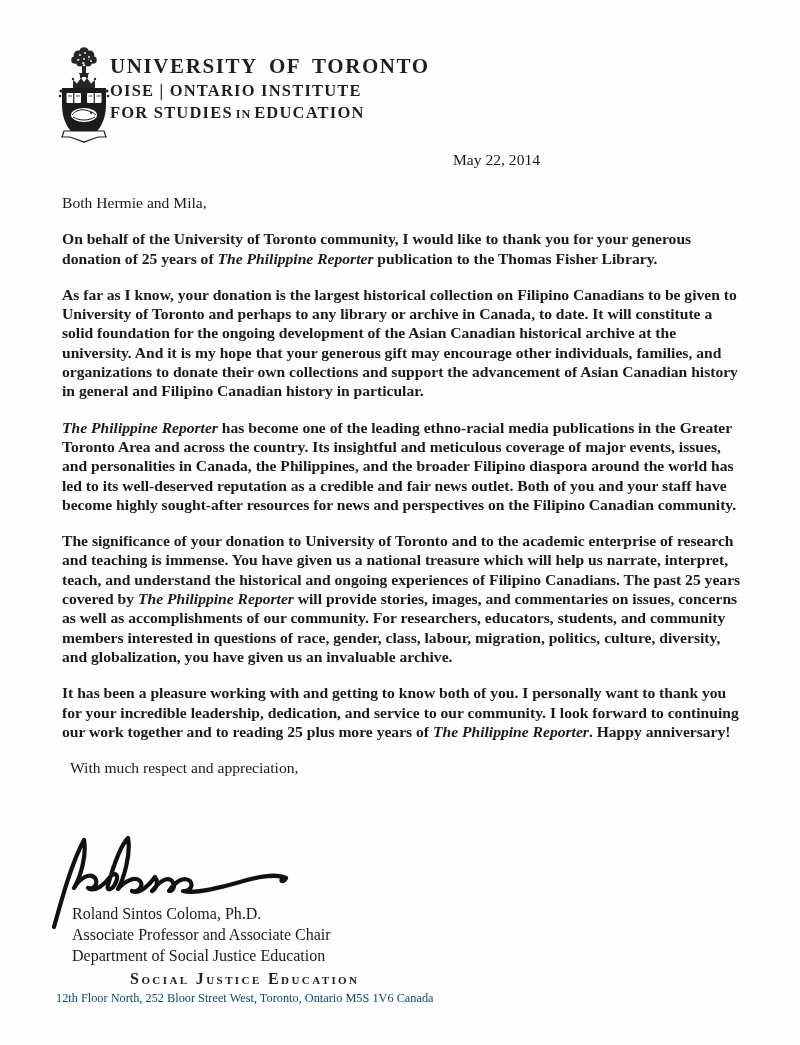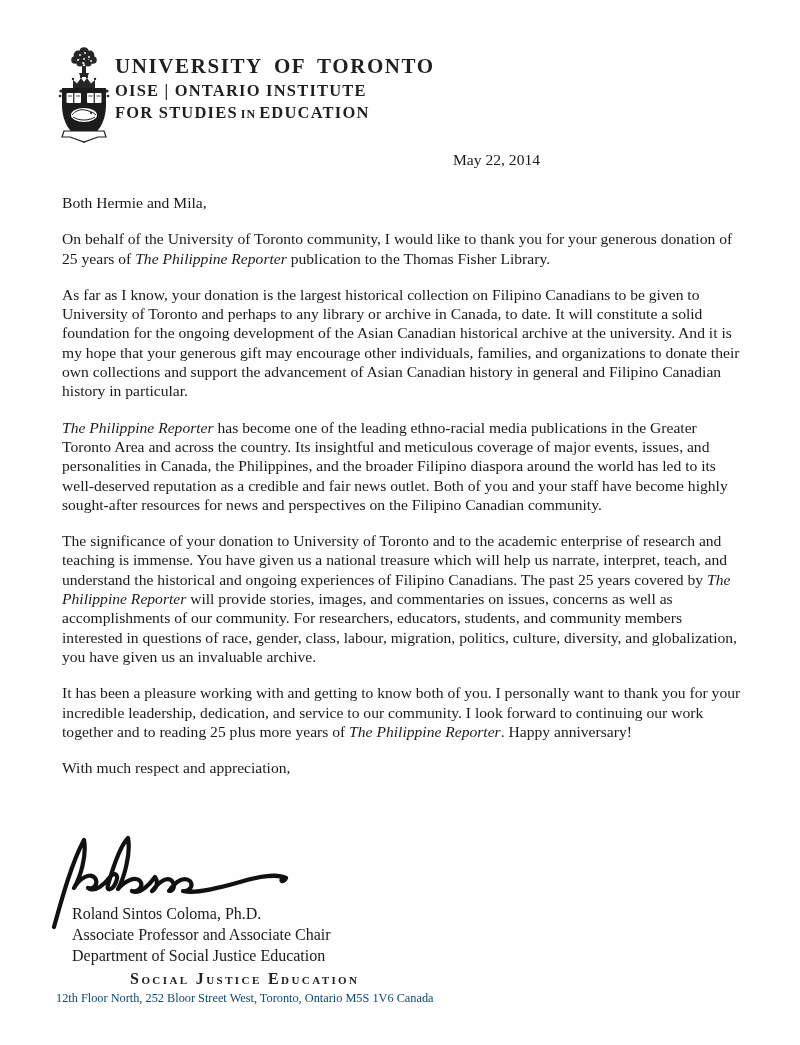--- a/index.html
+++ b/index.html
@@ -9,21 +9,21 @@
     position: relative;
     font-family: "Liberation Serif", serif;
     color: #1a1a1a;
     overflow: hidden;
   }
   .page { position: absolute; inset: 0; background: #fefefe; }
 
   
   .letterhead {
     position: absolute; top: 46px; left: 58px;
-    display: flex; gap: 5px; align-items: flex-start;
+    display: flex; align-items: flex-start;
   }
   .crest { width: 52px; height: 100px; flex: 0 0 auto; }
   .wordmark { margin-top: 8px; color: #1f1f1f; }
   .wm-line1 {
     font-size: 21px; font-weight: bold; letter-spacing: 1.6px;
     word-spacing: 5px; line-height: 24px; white-space: nowrap;
   }
   .wm-line2 {
     font-size: 16.5px; font-weight: bold; letter-spacing: 1.2px;
     line-height: 20px; margin-top: 3px; white-space: nowrap;
@@ -37,22 +37,22 @@
   
   .date-line {
     position: absolute; top: 150px; left: 453px;
     font-size: 15.6px; line-height: 19.3px;
   }
   .letter-body {
     position: absolute; top: 193px; left: 62px; width: 684px;
     font-size: 15.6px; line-height: 19.3px;
   }
   .salutation { margin: 0 0 17px 0; }
-  .letter-body p.para { margin: 0 0 17px 0; }
-  .closing { margin: 0; }
+  .letter-body p.para { margin: 0 0 17px 0; font-weight: bold; }
+  .closing { margin: 8px; }
 
   
   .signature-svg { position: absolute; top: 830px; left: 44px; }
   .signer-block {
     position: absolute; top: 903px; left: 72px;
     font-size: 16px; line-height: 21px;
   }
 
   
   .footer { position: absolute; top: 970px; left: 56px; }

